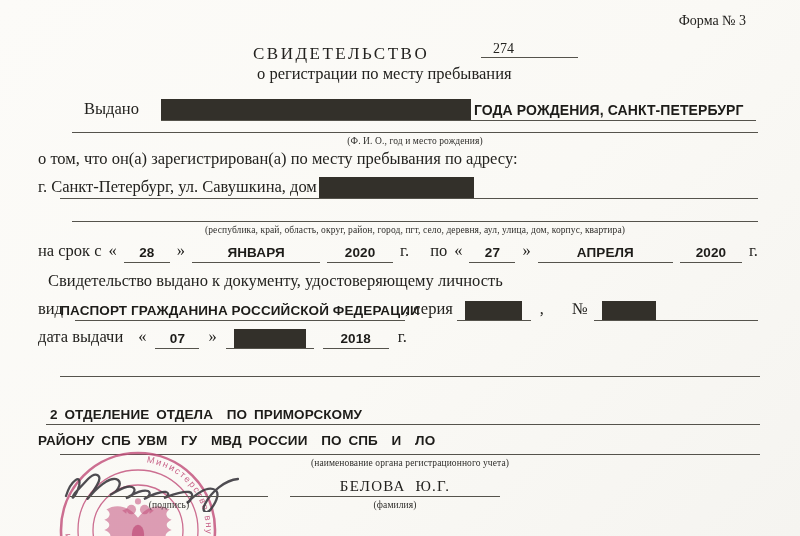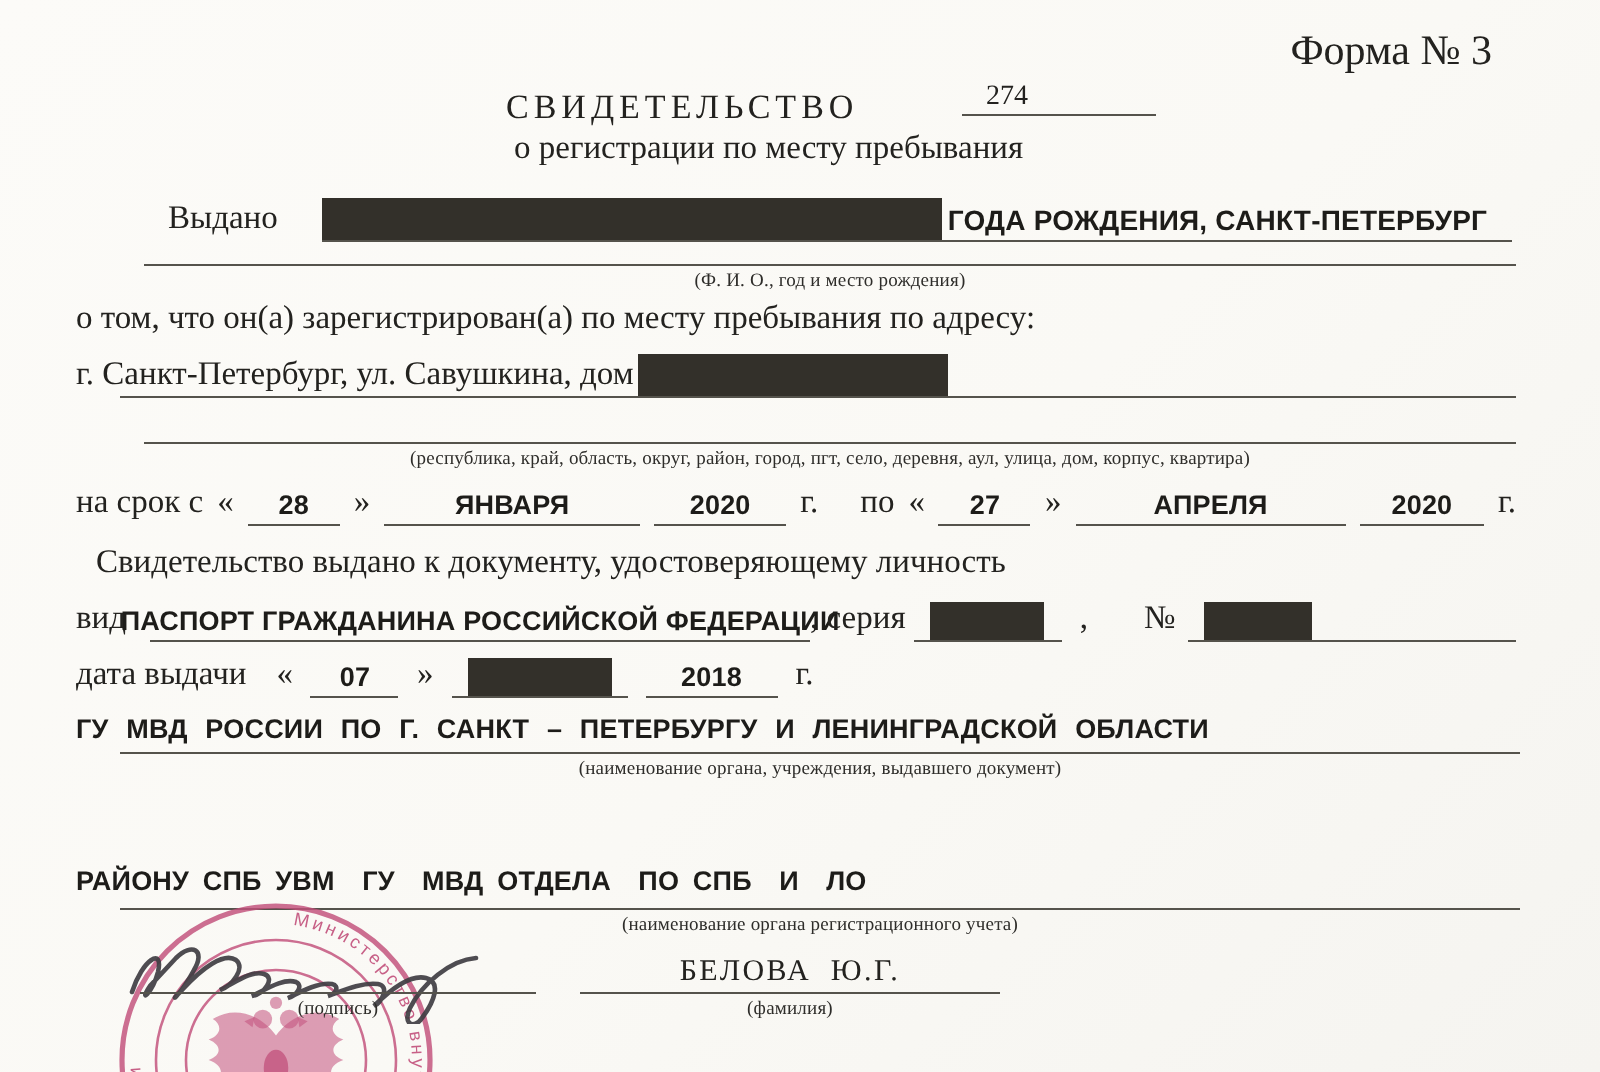--- a/index.html
+++ b/index.html
@@ -24,21 +24,21 @@
   .redact { background:#33302a; display:inline-block; }
   .wsp3 { word-spacing:3px; }
   .wsp5 { word-spacing:5px; }
   .serifcaps { font-family:"Liberation Serif",serif; font-weight:400; font-size:15px; letter-spacing:1.2px; }
 </style>
 </head>
 <body>
 
 <div id="doc">
 
-  <div class="abs lbl" style="top:12px; right:54px; font-size:21px;">Форма № 3</div>
+  <div class="abs lbl" style="top:12px; right:54px; font-size:14px;">Форма № 3</div>
 
   <div class="abs" style="top:44px; left:253px; font-size:17px; letter-spacing:2.5px;">СВИДЕТЕЛЬСТВО</div>
   <div class="abs field" style="top:39px; left:481px; width:97px; height:19px; justify-content:flex-start; padding-left:12px;text-align:center;">
     <span style="font-size:14px;">274</span>
   </div>
   <div class="abs lbl" style="top:64px; left:257px;">о регистрации по месту пребывания</div>
 
   <div class="row" style="top:97px; left:84px; right:44px; height:24px;">
     <span class="lbl" style="padding-bottom:1px;">Выдано</span>
     <span class="field" style="flex:1; margin-left:22px; height:24px; justify-content:flex-start;">
@@ -115,27 +115,28 @@
     <span class="lbl" style="padding-bottom:1px;">»</span>
     <span class="field" style="width:88px; height:23px;">
       <span class="redact" style="width:72px; height:19px;"></span>
     </span>
     <span class="field" style="width:66px; height:23px;">
       <span class="val">2018</span>
     </span>
     <span class="lbl" style="padding-bottom:1px;">г.</span>
   </div>
 
-  <div class="abs val wsp5" style="top:356px; left:38px; font-size:13.5px;">ГУ МВД РОССИИ ПО Г. САНКТ – ПЕТЕРБУРГУ И ЛЕНИНГРАДСКОЙ ОБЛАСТИ</div>
   <div class="rule" style="top:376px; left:60px; right:40px;"></div>
-  <div class="abs cap" style="top:380px; left:60px; right:40px;">(наименование органа, учреждения, выдавшего документ)</div>
 
   <div class="row" style="top:399px; left:38px; right:40px; height:26px;">
+    <span class="field" style="flex:1; height:25px; margin-left:8px; justify-content:flex-start; padding-left:4px;">
+      <span class="val wsp3">2 ОТДЕЛЕНИЕ ОТДЕЛА  ПО ПРИМОРСКОМУ</span>
+    </span>
   </div>
-  <div class="abs val wsp3" style="top:432px; left:38px;">РАЙОНУ СПБ УВМ  ГУ  МВД ОТДЕЛА  ПО СПБ  И  ЛО</div>
+  <div class="abs val wsp3" style="top:432px; left:38px;">РАЙОНУ СПБ УВМ  ГУ  МВД РОССИИ  ПО СПБ  И  ЛО</div>
   <div class="rule" style="top:454px; left:60px; right:40px;"></div>
   <div class="abs cap" style="top:458px; left:60px; right:40px;">(наименование органа регистрационного учета)</div>
 
   <svg class="abs" style="top:440px; left:46px; width:184px; height:120px;" viewBox="0 0 184 120">
     <g stroke="#c2507b" fill="none" opacity="0.82">
       <circle cx="92" cy="90" r="77" stroke-width="2.6"></circle>
       <circle cx="92" cy="90" r="60" stroke-width="1.3"></circle>
       <circle cx="92" cy="90" r="45" stroke-width="1.3"></circle>
     </g>
     <defs>

